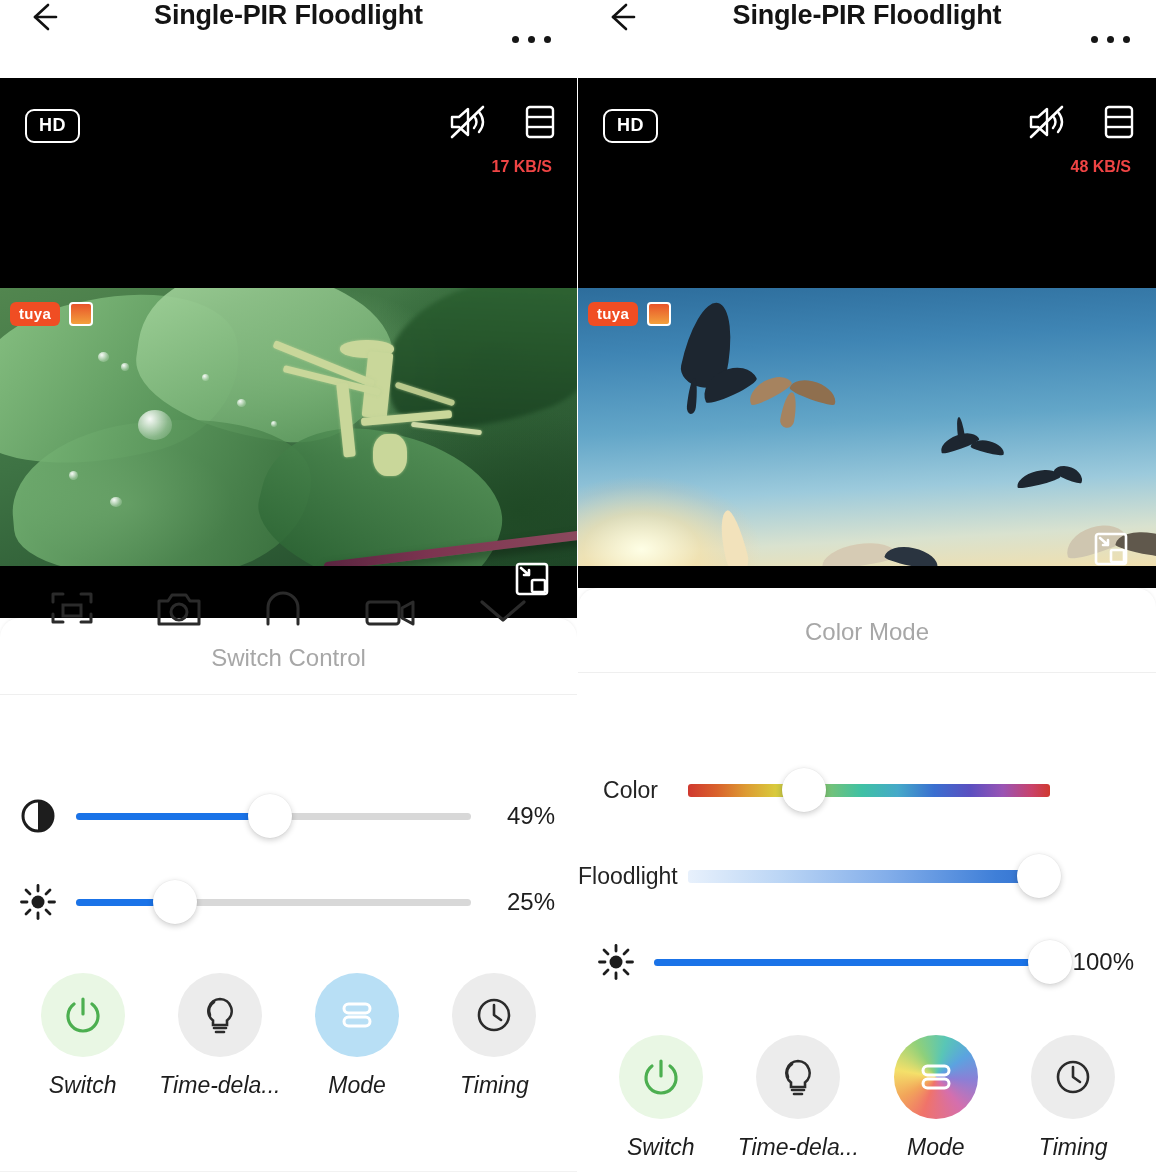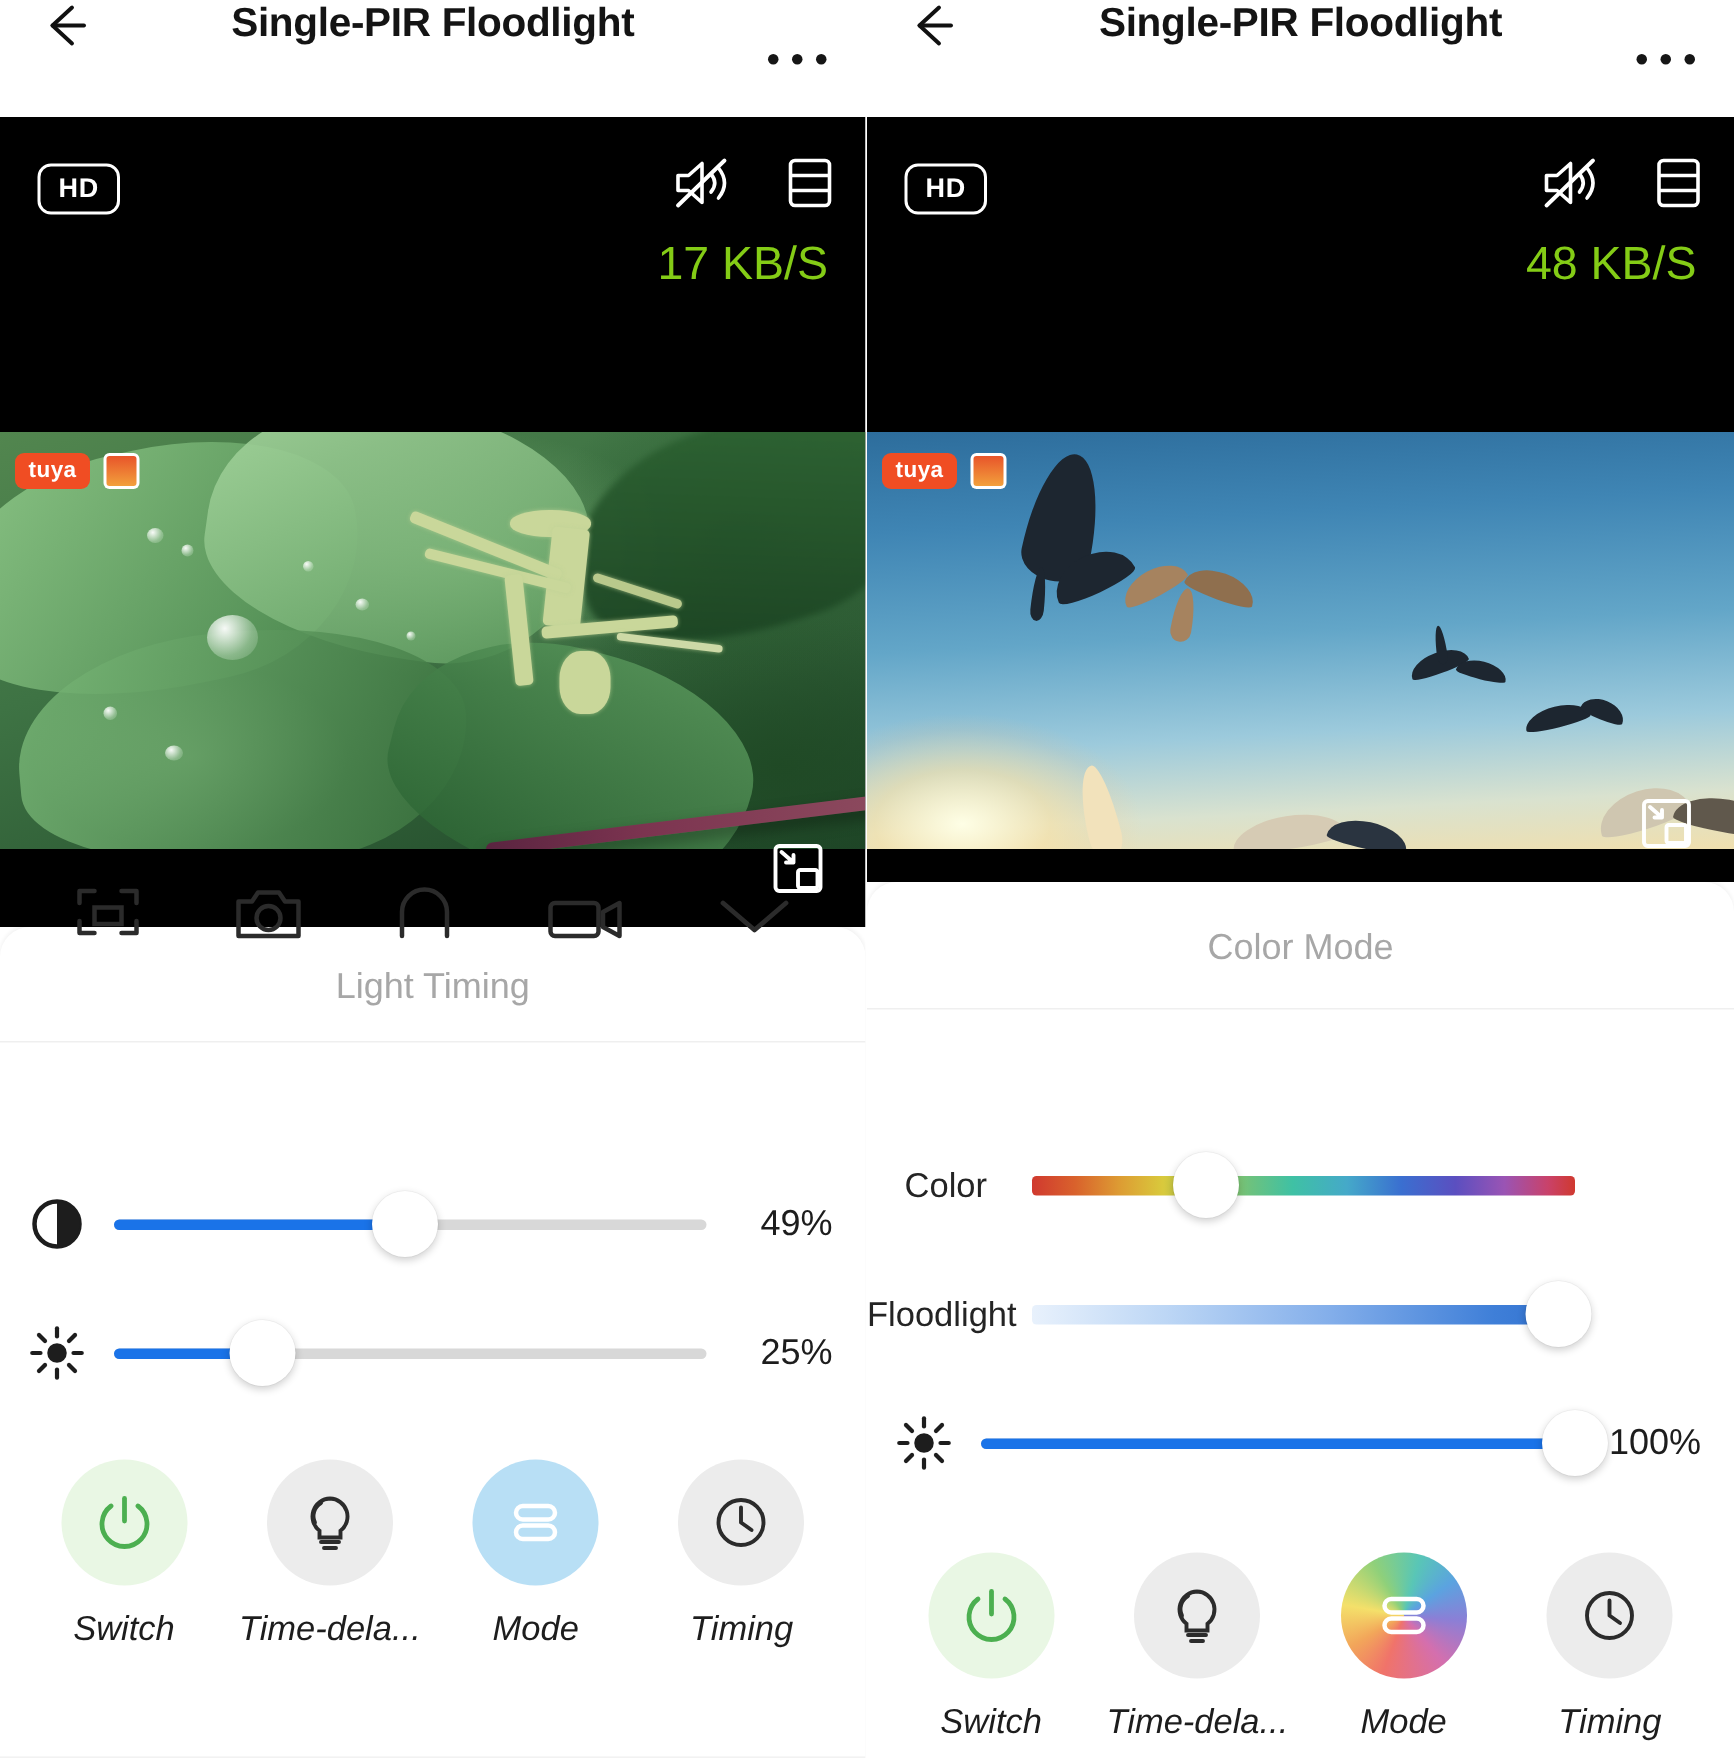--- a/index.html
+++ b/index.html
@@ -93,23 +93,23 @@
     right: 22px; top: 26px;
     display: flex;
     gap: 36px;
     align-items: center;
     pointer-events: auto;
   }
   .vt-right svg { display: block; cursor: pointer; }
   .speed-label {
     position: absolute;
     right: 25px; top: 80px;
-    color: #84cc16;
-    font-size: 31px;
-    font-weight: 400;
+    color: #ef4444;
+    font-size: 16px;
+    font-weight: 700;
     pointer-events: none;
   }
 
   
   .video-frame {
     position: absolute;
     left: 0; right: 0;
     overflow: hidden;
   }
   .panel.left .video-frame  { top: 210px; height: 278px; }
@@ -459,21 +459,21 @@
         </svg>
         <svg class="qa" width="52" height="40" viewBox="0 0 52 40">
           <rect x="3" y="14" width="32" height="22" rx="3" fill="none" stroke="#2b2b2b" stroke-width="3"></rect>
           <path d="M38 20 L49 14 v22 L38 30 z" fill="none" stroke="#2b2b2b" stroke-width="3" stroke-linejoin="round"></path>
         </svg>
         <svg class="qa" width="52" height="40" viewBox="0 0 52 40">
           <path d="M5 14 L26 32 L47 14" fill="none" stroke="#2b2b2b" stroke-width="3.2" stroke-linecap="round" stroke-linejoin="round"></path>
         </svg>
       </div>
 
-      <div class="sheet-title">Light Timing</div>
+      <div class="sheet-title">Switch Control</div>
 
       <div class="sliders">
 
         <div class="slider-row">
           <div class="slider-icon">
             <svg width="38" height="38" viewBox="0 0 38 38">
               <circle cx="19" cy="19" r="15" fill="none" stroke="#1d1d1d" stroke-width="3"></circle>
               <path d="M19 4 a15 15 0 0 1 0 30 z" fill="#1d1d1d"></path>
             </svg>
           </div>

